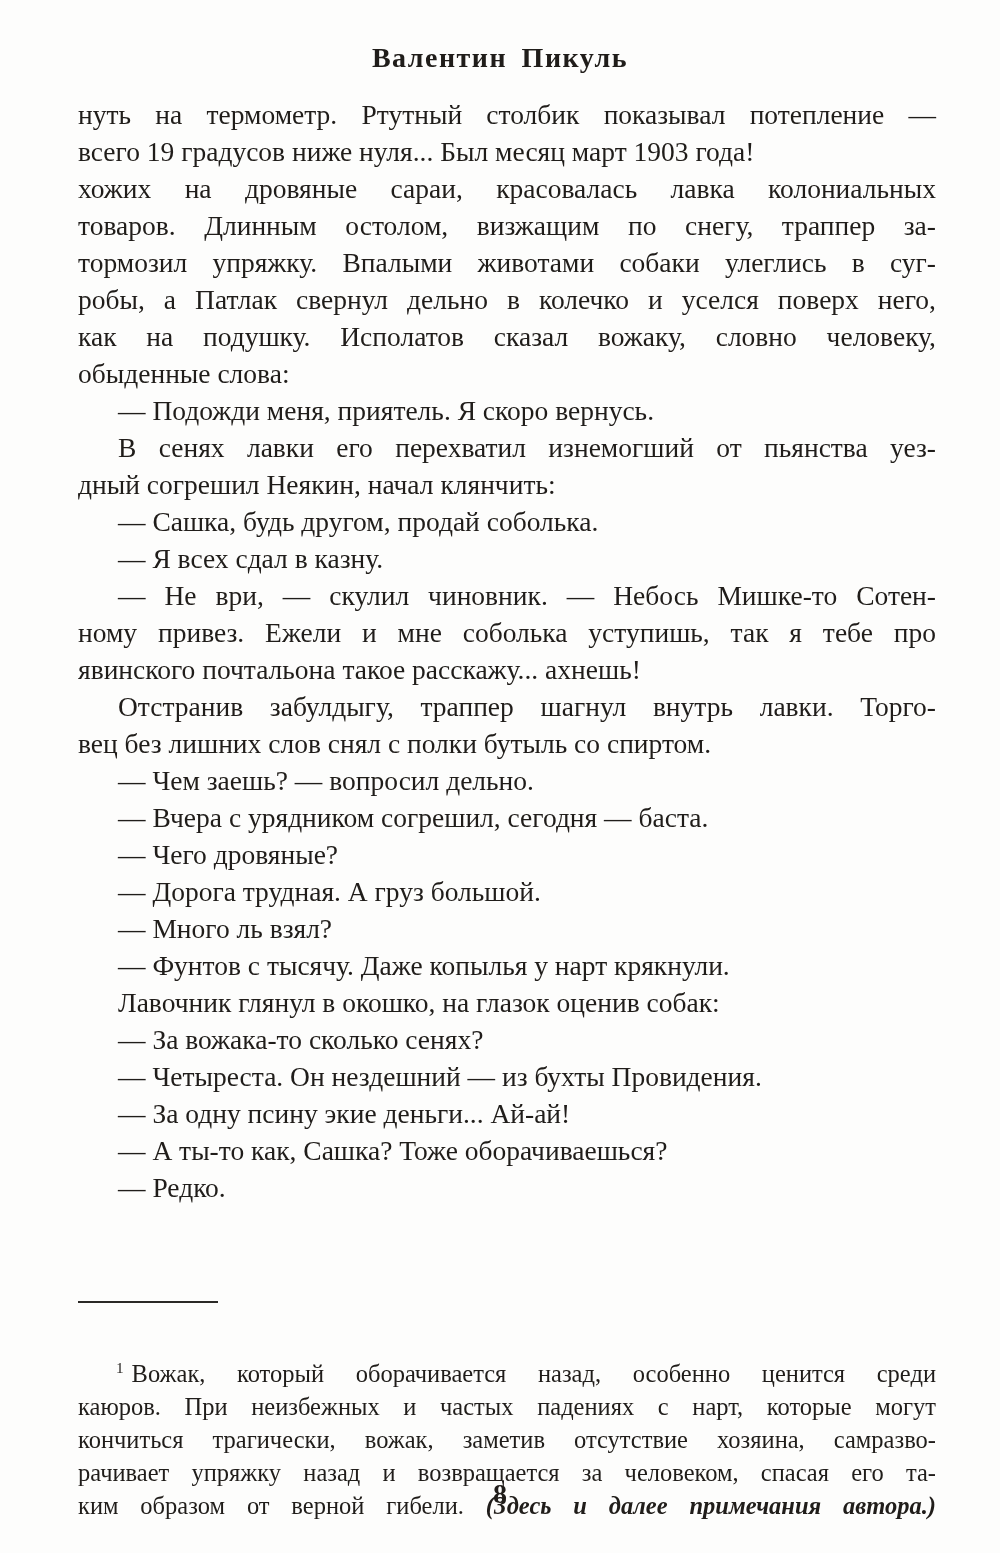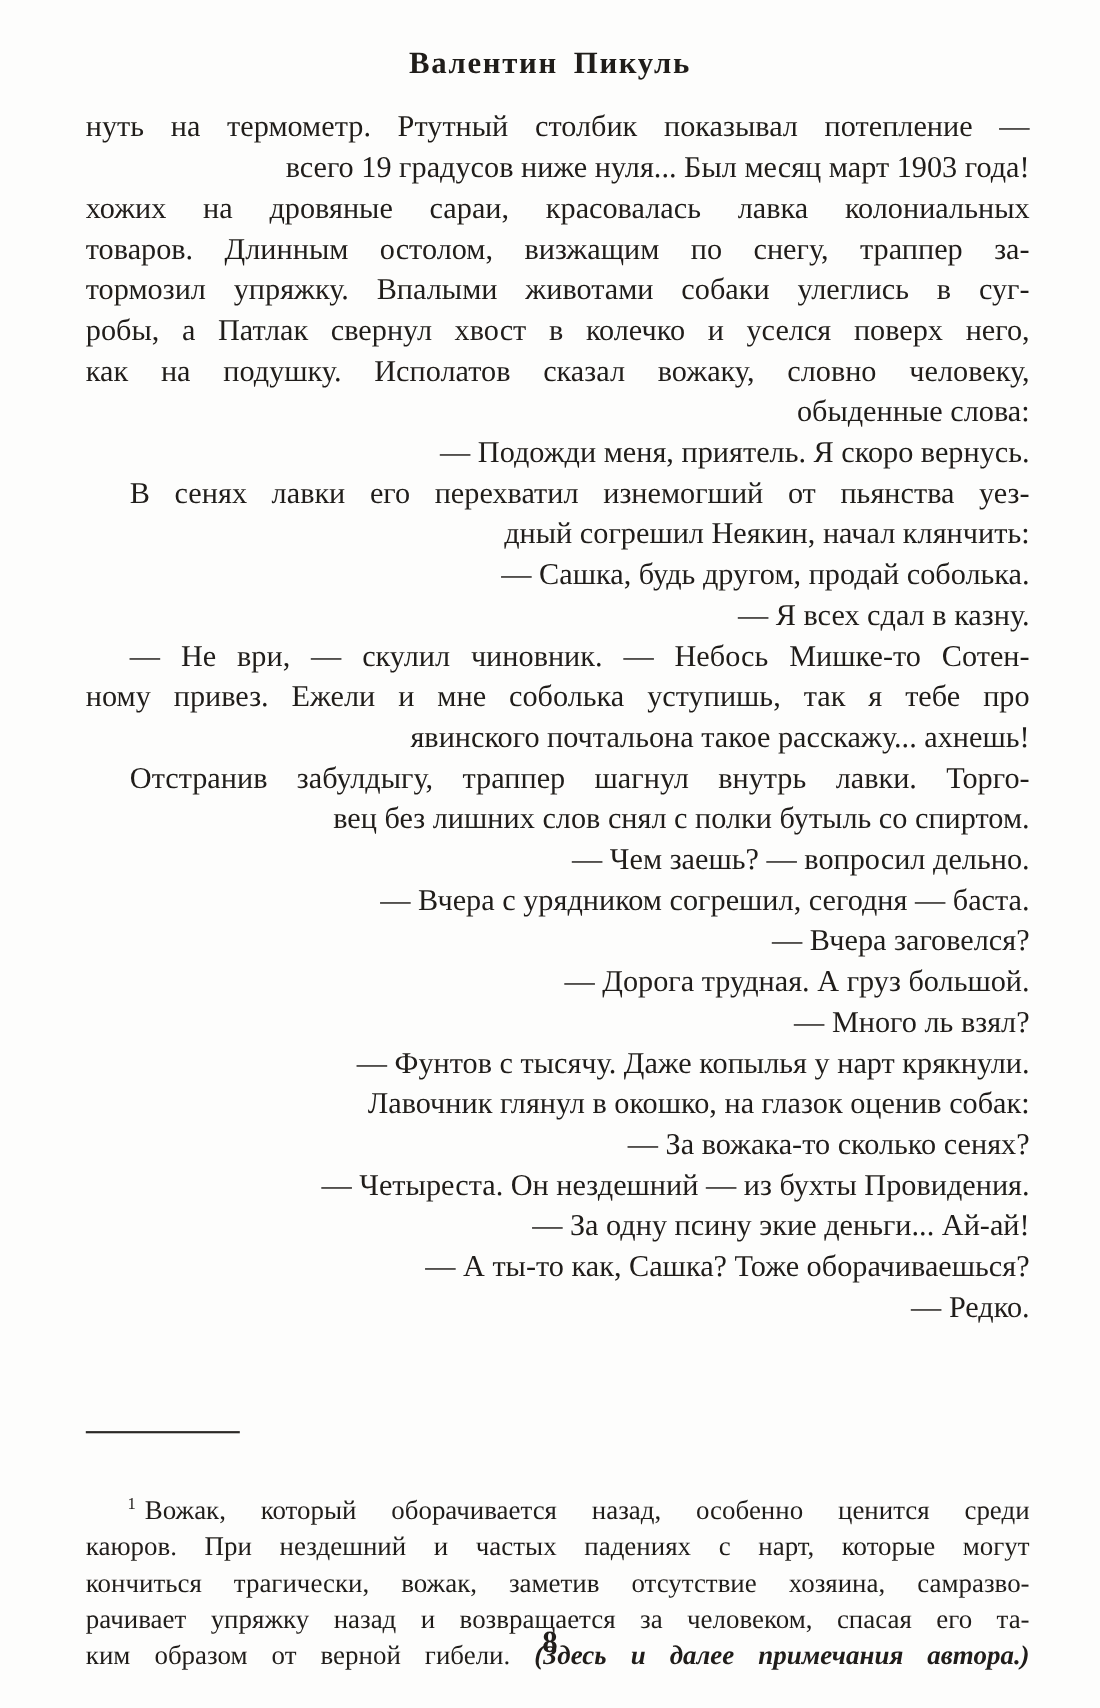--- a/index.html
+++ b/index.html
@@ -24,21 +24,21 @@
     word-spacing: 6px;
   }
   .body-text {
     position: absolute;
     top: 96px;
     left: 78px;
     width: 858px;
     font-size: 27.5px;
     line-height: 37px;
   }
-  .ln { text-align: right; }
+  .ln { text-align: left; }
   .j { text-align: justify; text-align-last: justify; }
   .ind { padding-left: 40px; }
   sup.ref {
     font-size: 0.62em;
     vertical-align: super;
     line-height: 0;
   }
   .footnote-rule {
     position: absolute;
     top: 1301px;
@@ -81,52 +81,52 @@
 <div class="page">
 
   <div class="running-head">Валентин Пикуль</div>
 
   <div class="body-text">
     <div class="ln j">нуть на термометр. Ртутный столбик показывал потепление —</div>
     <div class="ln">всего 19 градусов ниже нуля... Был месяц март 1903 года!</div>
     <div class="ln j">хожих на дровяные сараи, красовалась лавка колониальных</div>
     <div class="ln j">товаров. Длинным остолом, визжащим по снегу, траппер за-</div>
     <div class="ln j">тормозил упряжку. Впалыми животами собаки улеглись в суг-</div>
-    <div class="ln j">робы, а Патлак свернул хвост в колечко и уселся поверх него,</div>
+    <div class="ln j">робы, а Патлак свернул дельно в колечко и уселся поверх него,</div>
     <div class="ln j">как на подушку. Исполатов сказал вожаку, словно человеку,</div>
     <div class="ln">обыденные слова:</div>
     <div class="ln ind">— Подожди меня, приятель. Я скоро вернусь.</div>
     <div class="ln j ind">В сенях лавки его перехватил изнемогший от пьянства уез-</div>
     <div class="ln">дный согрешил Неякин, начал клянчить:</div>
     <div class="ln ind">— Сашка, будь другом, продай соболька.</div>
     <div class="ln ind">— Я всех сдал в казну.</div>
     <div class="ln j ind">— Не ври, — скулил чиновник. — Небось Мишке-то Сотен-</div>
     <div class="ln j">ному привез. Ежели и мне соболька уступишь, так я тебе про</div>
     <div class="ln">явинского почтальона такое расскажу... ахнешь!</div>
     <div class="ln j ind">Отстранив забулдыгу, траппер шагнул внутрь лавки. Торго-</div>
     <div class="ln">вец без лишних слов снял с полки бутыль со спиртом.</div>
     <div class="ln ind">— Чем заешь? — вопросил дельно.</div>
     <div class="ln ind">— Вчера с урядником согрешил, сегодня — баста.</div>
-    <div class="ln ind">— Вчера заговелся?</div>
+    <div class="ln ind">— Чего дровяные?</div>
     <div class="ln ind">— Дорога трудная. А груз большой.</div>
     <div class="ln ind">— Много ль взял?</div>
     <div class="ln ind">— Фунтов с тысячу. Даже копылья у нарт крякнули.</div>
     <div class="ln ind">Лавочник глянул в окошко, на глазок оценив собак:</div>
     <div class="ln ind">— За вожака-то сколько сенях?</div>
     <div class="ln ind">— Четыреста. Он нездешний — из бухты Провидения.</div>
     <div class="ln ind">— За одну псину экие деньги... Ай-ай!</div>
     <div class="ln ind">— А ты-то как, Сашка? Тоже оборачиваешься?</div>
     <div class="ln ind">— Редко.</div>
   </div>
 
   <div class="footnote-rule"></div>
 
   <div class="footnote">
     <div class="fln j find"><sup class="fnm">1</sup><span>Вожак, который оборачивается назад, особенно ценится среди</span></div>
-    <div class="fln j">каюров. При нездешний и частых падениях с нарт, которые могут</div>
+    <div class="fln j">каюров. При неизбежных и частых падениях с нарт, которые могут</div>
     <div class="fln j">кончиться трагически, вожак, заметив отсутствие хозяина, самразво-</div>
     <div class="fln j">рачивает упряжку назад и возвращается за человеком, спасая его та-</div>
     <div class="fln j"><span>ким образом от верной гибели. </span><span class="ital">(Здесь и далее примечания автора.)</span></div>
   </div>
 
   <div class="page-number">8</div>
 
 </div>
 
 </body></html>

